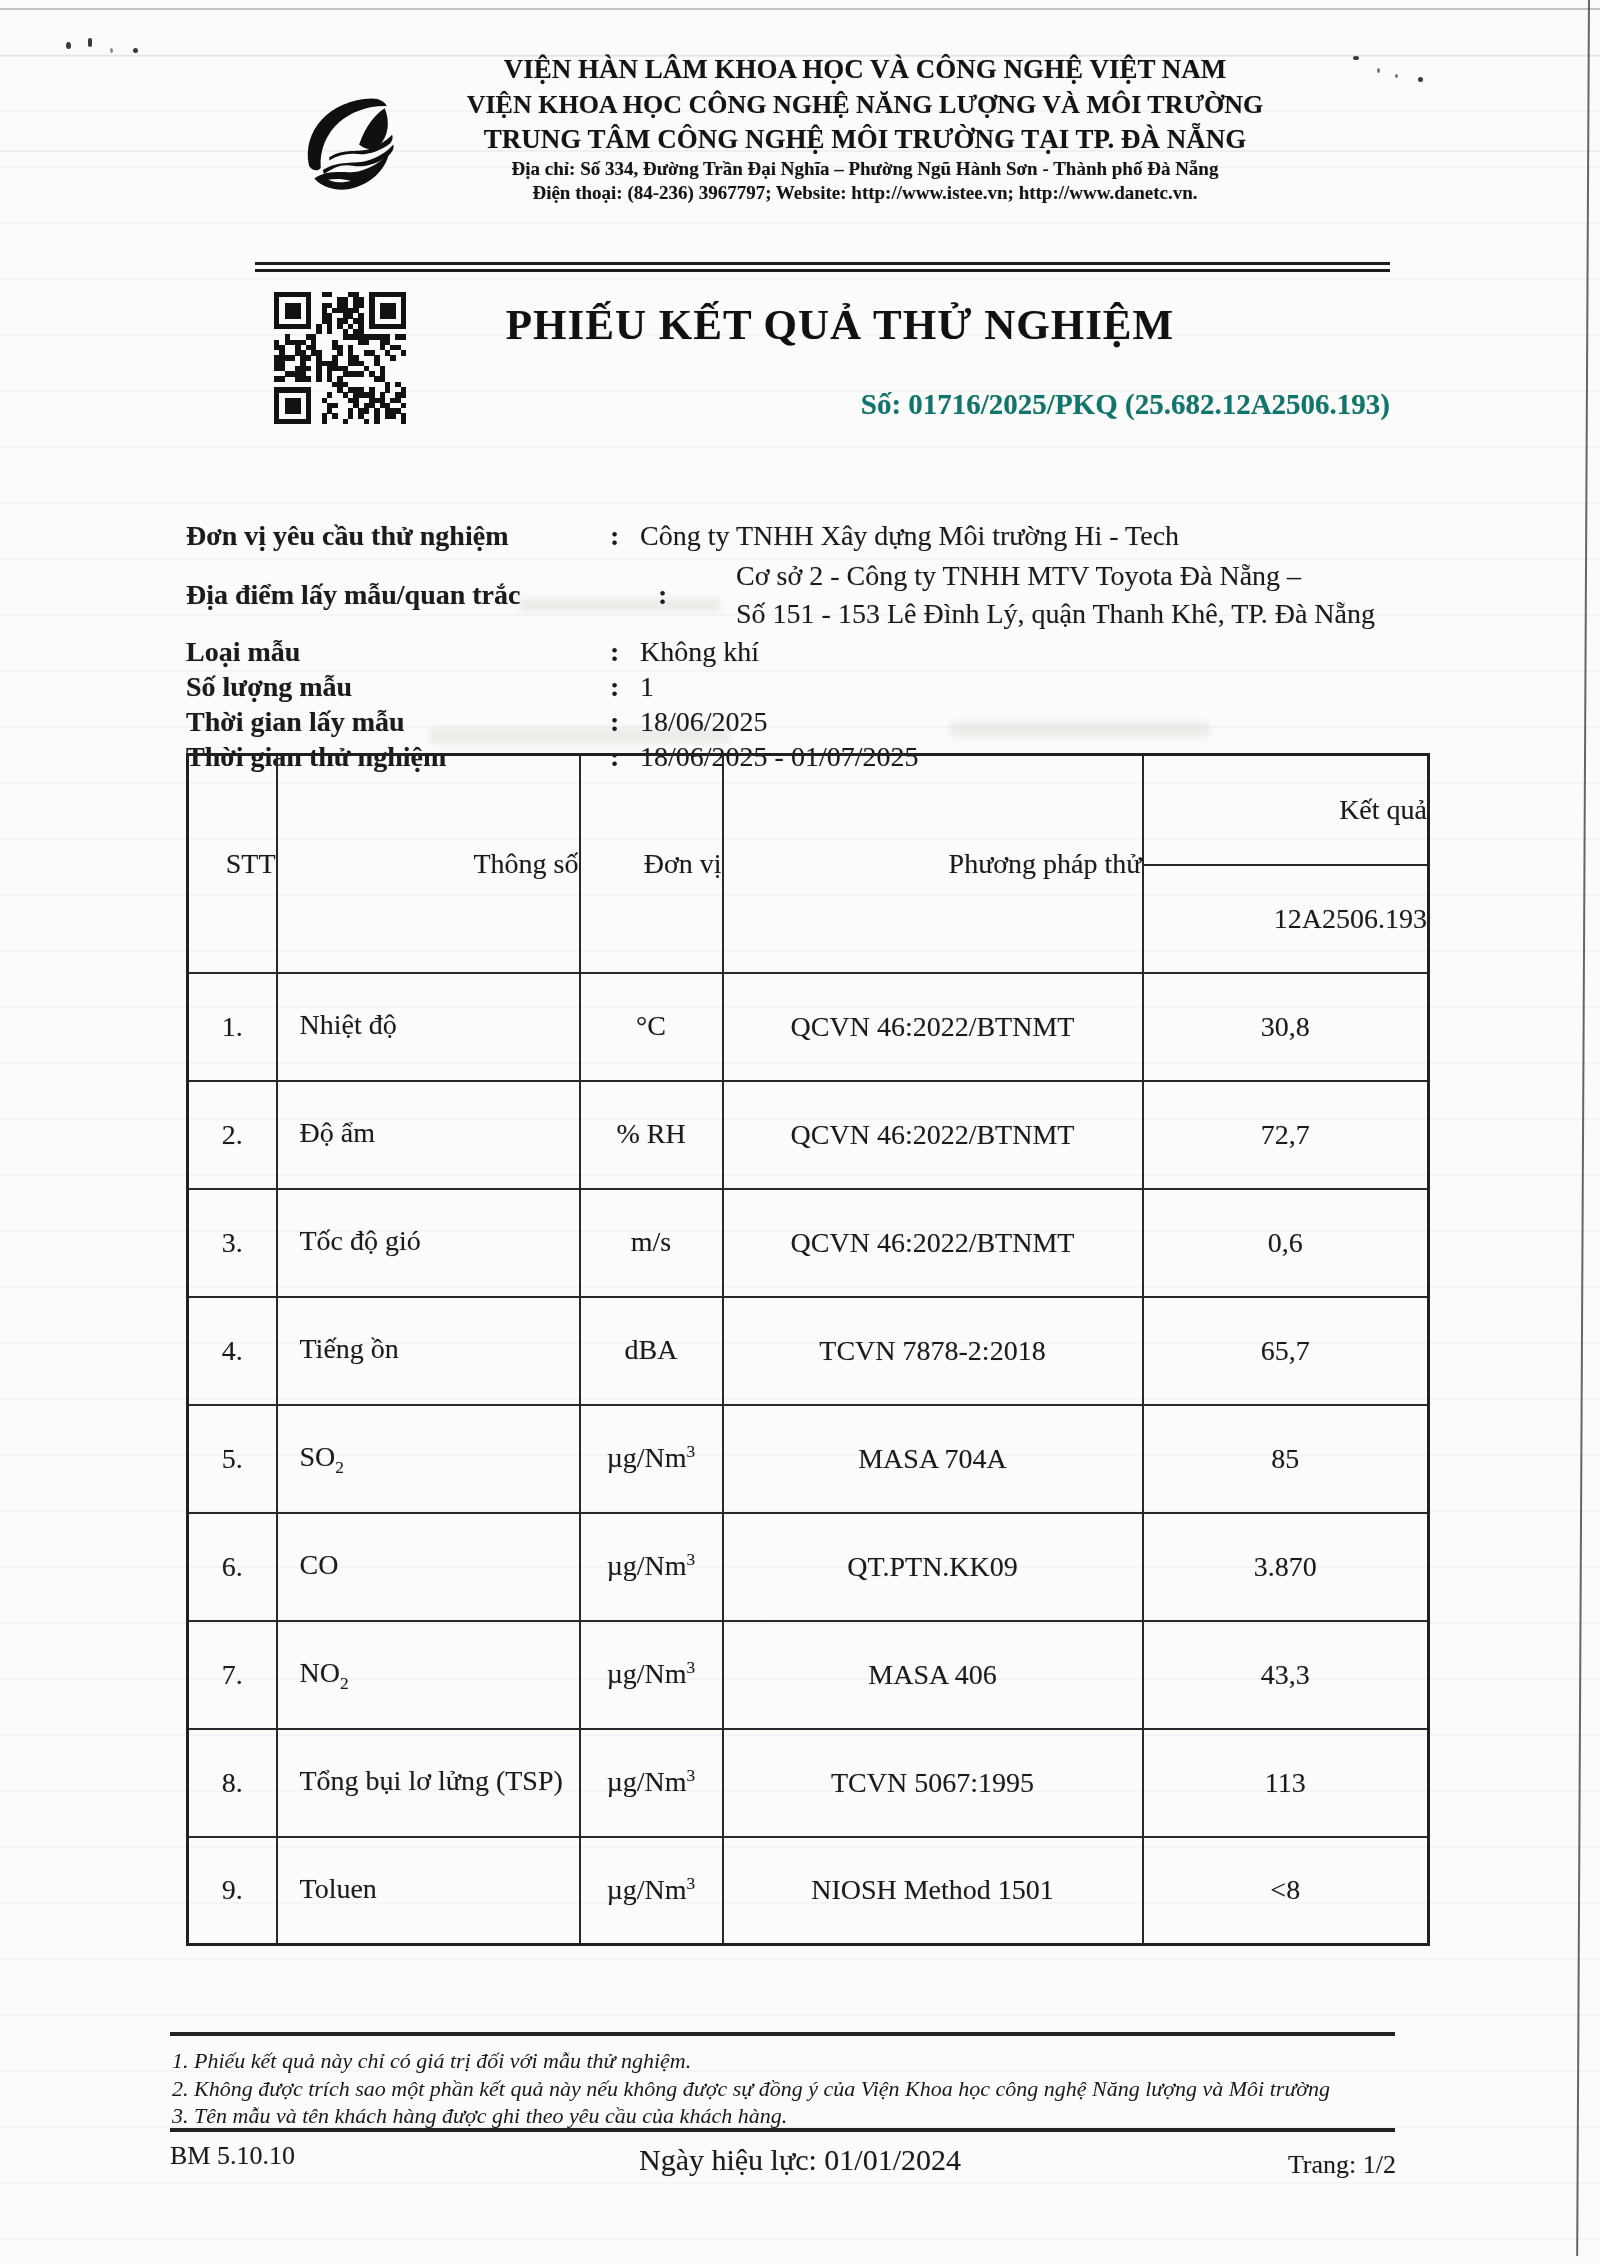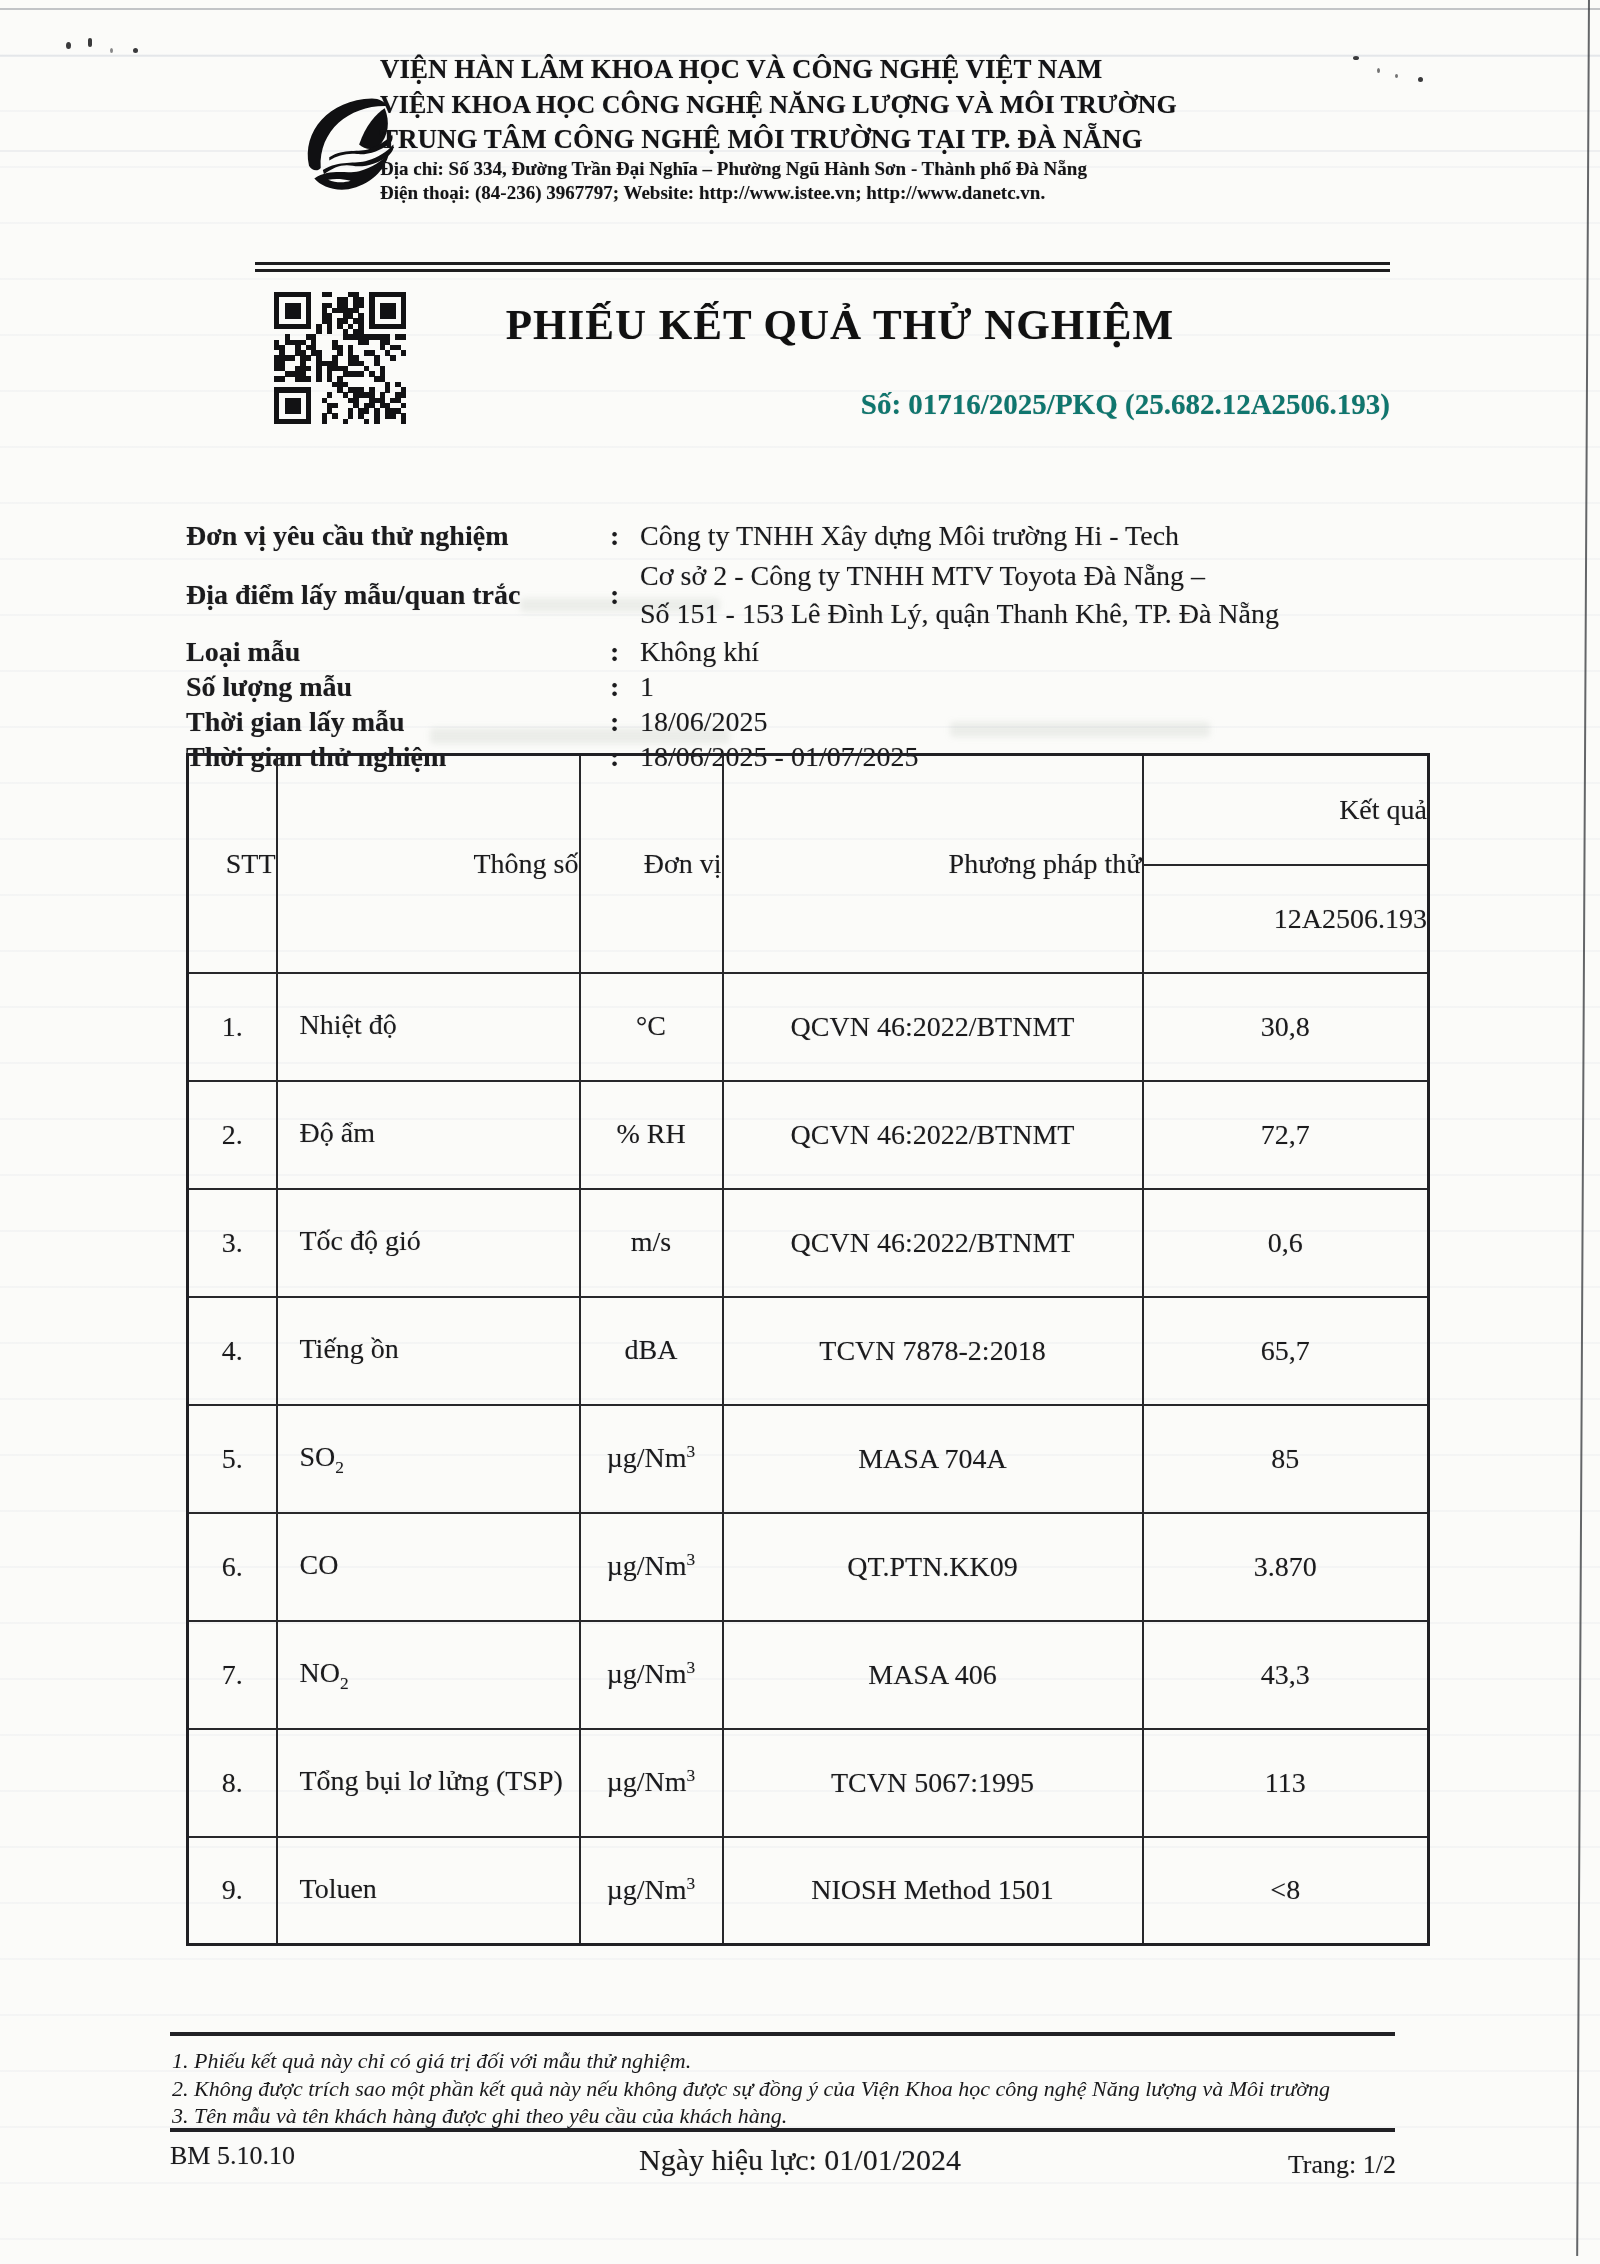--- a/index.html
+++ b/index.html
@@ -26,21 +26,21 @@
     position:absolute;left:1588px;top:-4px;width:2px;height:2260px;
     background:rgba(58,60,64,.78);
     transform:rotate(.3deg);transform-origin:top center;
     filter:blur(.4px);
   }
   .speck{position:absolute;background:#3a3a3c;border-radius:50%;}
   .ghost{position:absolute;background:rgba(128,148,128,.13);filter:blur(3px);border-radius:4px;}
 
   
   .logo{position:absolute;left:293px;top:88px;width:128px;height:130px;}
-  .org{position:absolute;left:380px;top:52px;width:970px;text-align:left;font-weight:bold;color:#141416;}
+  .org{position:absolute;left:380px;top:52px;width:970px;text-align:center;font-weight:bold;color:#141416;}
   .org-l1{font-size:27px;line-height:35px;}
   .org-l2{font-size:26px;line-height:35px;}
   .org-l3{font-size:27px;line-height:34px;}
   .org-l4{font-size:24px;line-height:30px;}
   .org-l5{font-size:19px;line-height:25px;font-weight:600;}
   .org-l6{font-size:19px;line-height:24px;font-weight:600;}
   .header-rule{
     position:absolute;left:255px;top:262px;width:1135px;height:4px;
     border-top:3px solid #1d1d1f;border-bottom:3px solid #1d1d1f;
   }
@@ -56,21 +56,21 @@
     font-size:29px;font-weight:bold;color:#0f766e;
   }
 
   
   .info{position:absolute;left:186px;top:468px;width:1250px;font-size:28px;}
   .info-row{display:flex;align-items:center;}
   .info-label{width:424px;font-weight:bold;}
   .info-colon{width:30px;font-weight:bold;}
   .info-value{flex:1;}
   .ir-a{height:40px;margin-top:48px;}
-  .ir-b{height:78px;}
+  .ir-b{height:78px;gap:48px;}
   .ir-b .info-value{line-height:38px;}
   .ir-c{height:35px;}
 
   
   table.results{
     position:absolute;left:186px;top:753px;width:1241px;
     border-collapse:collapse;table-layout:fixed;
     border:3px solid #202024;
     font-size:28px;
   }

